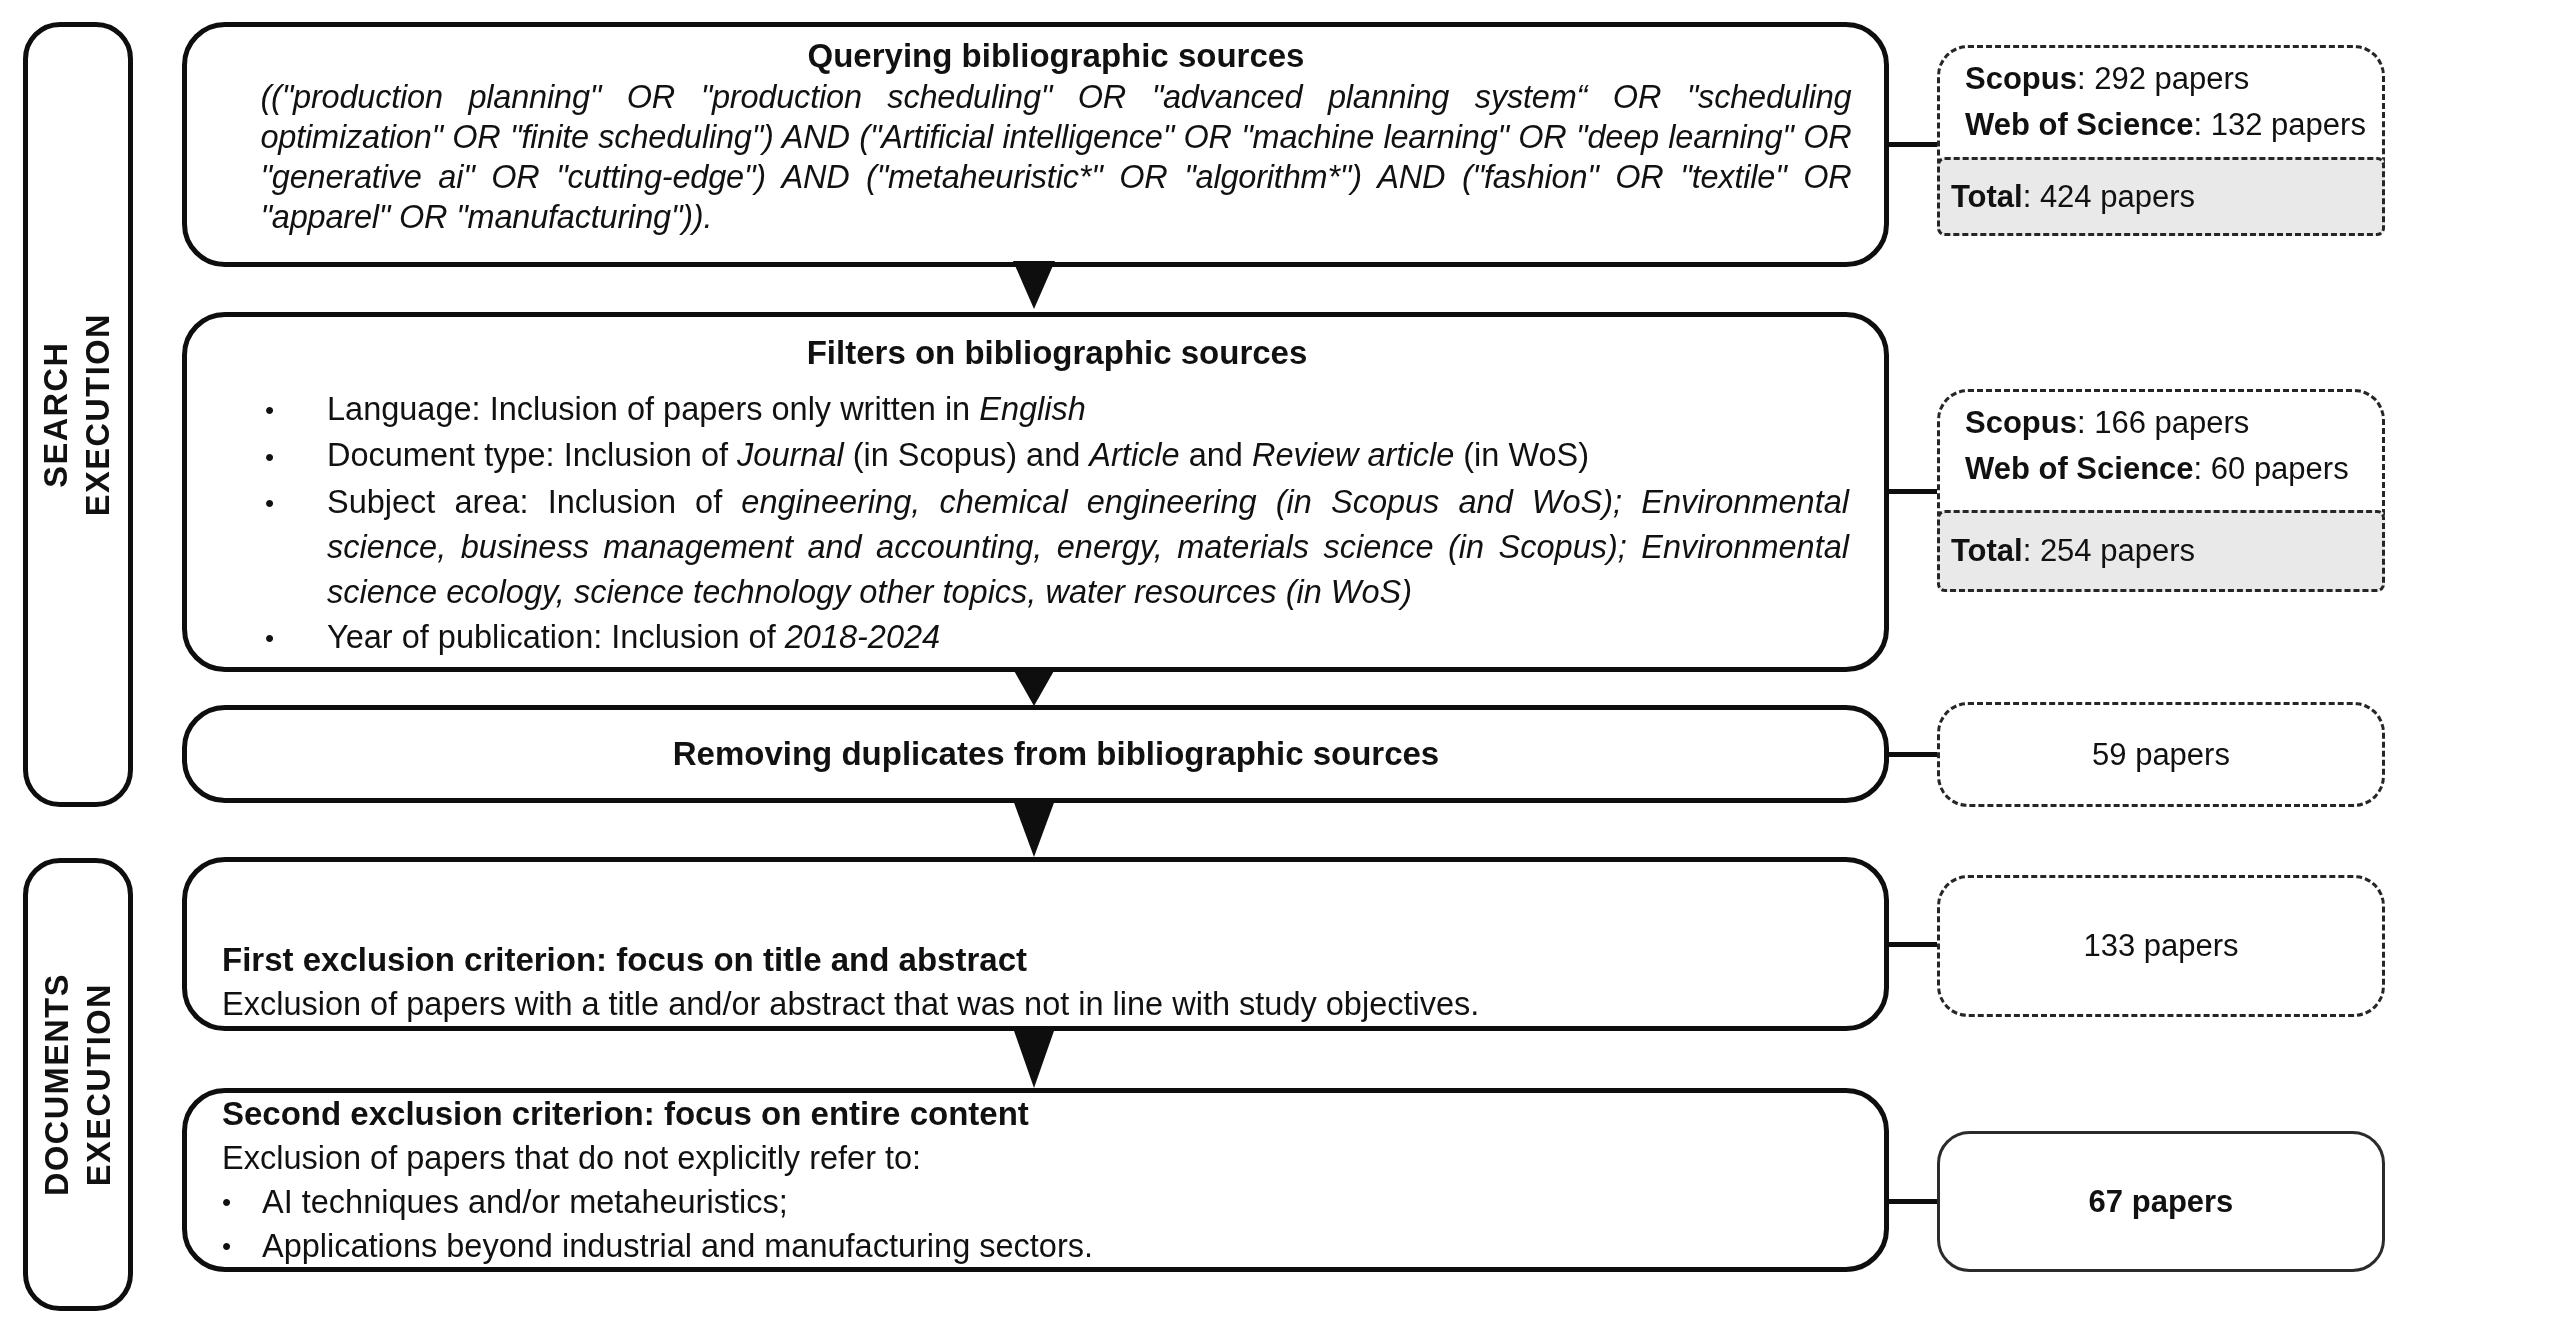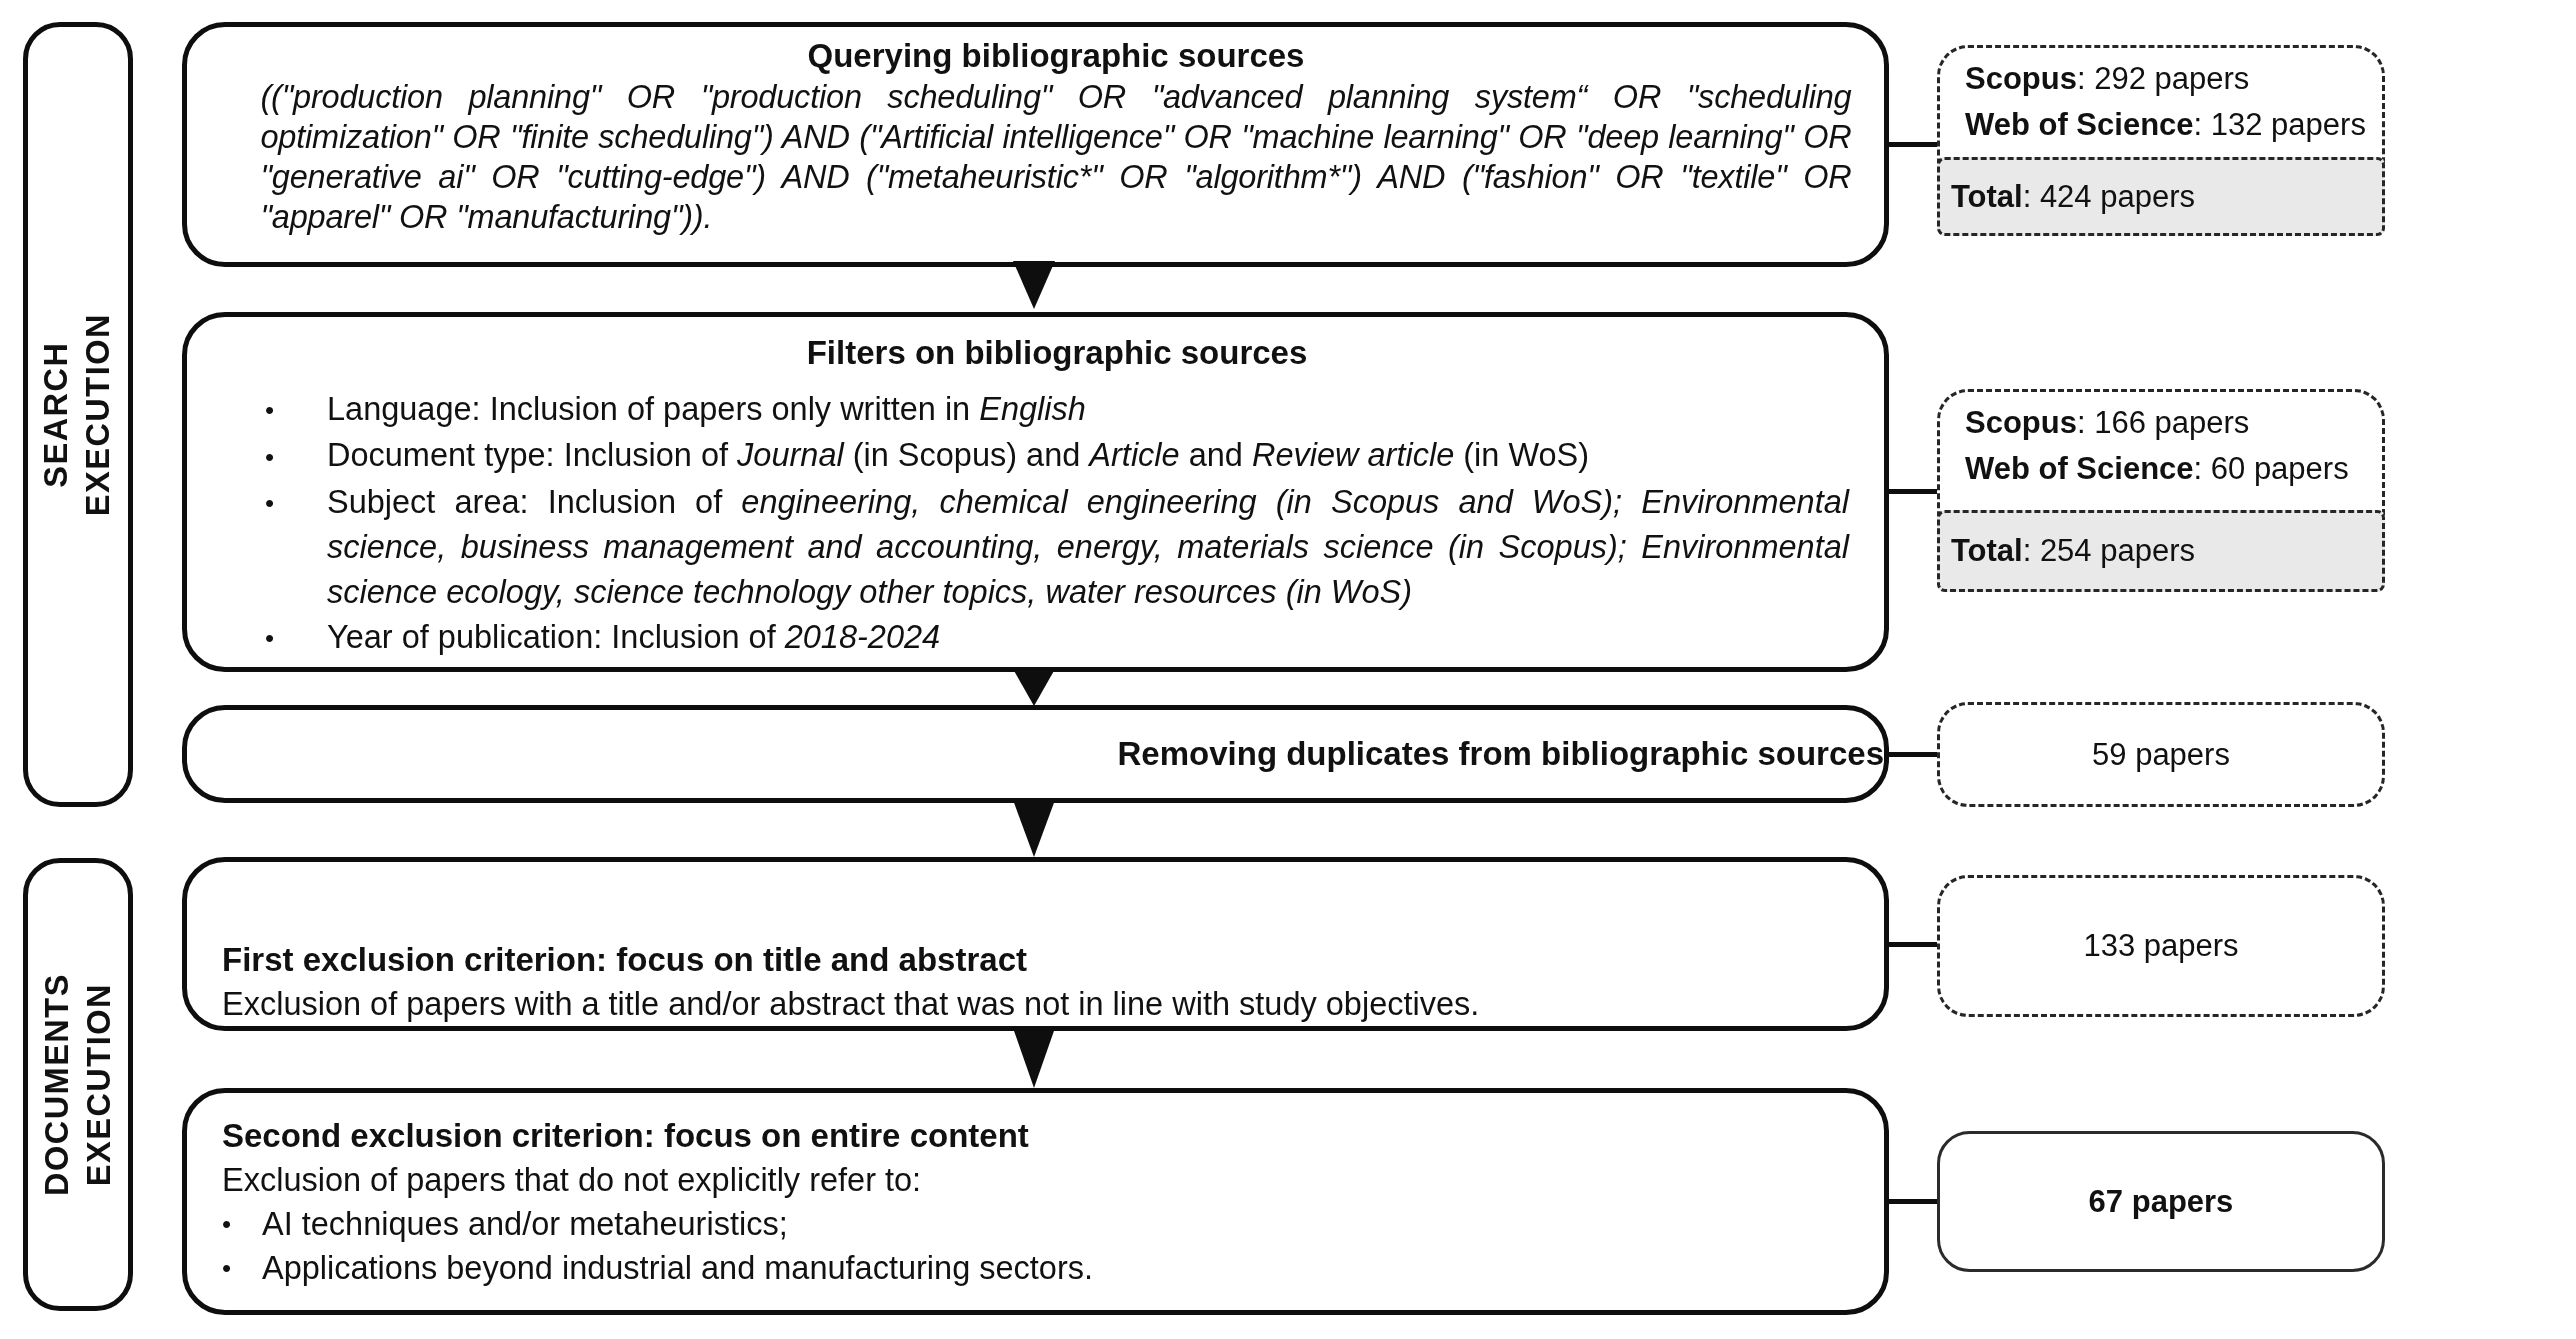--- a/index.html
+++ b/index.html
@@ -99,30 +99,30 @@
         <span class="bdot">•</span>
         <span class="btext"><span>Subject area: Inclusion of </span><span class="it">engineering, chemical engineering (in Scopus and WoS); Environmental science, business management and accounting, energy, materials science (in Scopus); Environmental science ecology, science technology other topics, water resources (in WoS)</span></span>
       </div>
       <div class="bullet">
         <span class="bdot">•</span>
         <span class="btext"><span>Year of publication: Inclusion of </span><span class="it">2018-2024</span></span>
       </div>
     </div>
   </div>
 
-  <div class="mbox centerbox" style="top:705px;height:98px;justify-content:flex-end;">
+  <div class="mbox centerbox" style="top:705px;height:98px;">
     <div class="mtitle">Removing duplicates from bibliographic sources</div>
   </div>
 
   <div class="mbox leftbox" style="top:857px;height:174px;justify-content:flex-end;">
     <div class="ltitle">First exclusion criterion: focus on title and abstract</div>
     <div class="lbody">Exclusion of papers with a title and/or abstract that was not in line with study objectives.</div>
   </div>
 
-  <div class="mbox leftbox" style="top:1088px;height:227px;">
+  <div class="mbox leftbox" style="top:1088px;height:184px;">
     <div class="ltitle">Second exclusion criterion: focus on entire content</div>
     <div class="lbody">Exclusion of papers that do not explicitly refer to:</div>
     <div class="sbullet">
       <span class="sdot">•</span>
       <span><span>AI techniques and/or metaheuristics;</span></span>
     </div>
     <div class="sbullet">
       <span class="sdot">•</span>
       <span><span>Applications beyond industrial and manufacturing sectors.</span></span>
     </div>

